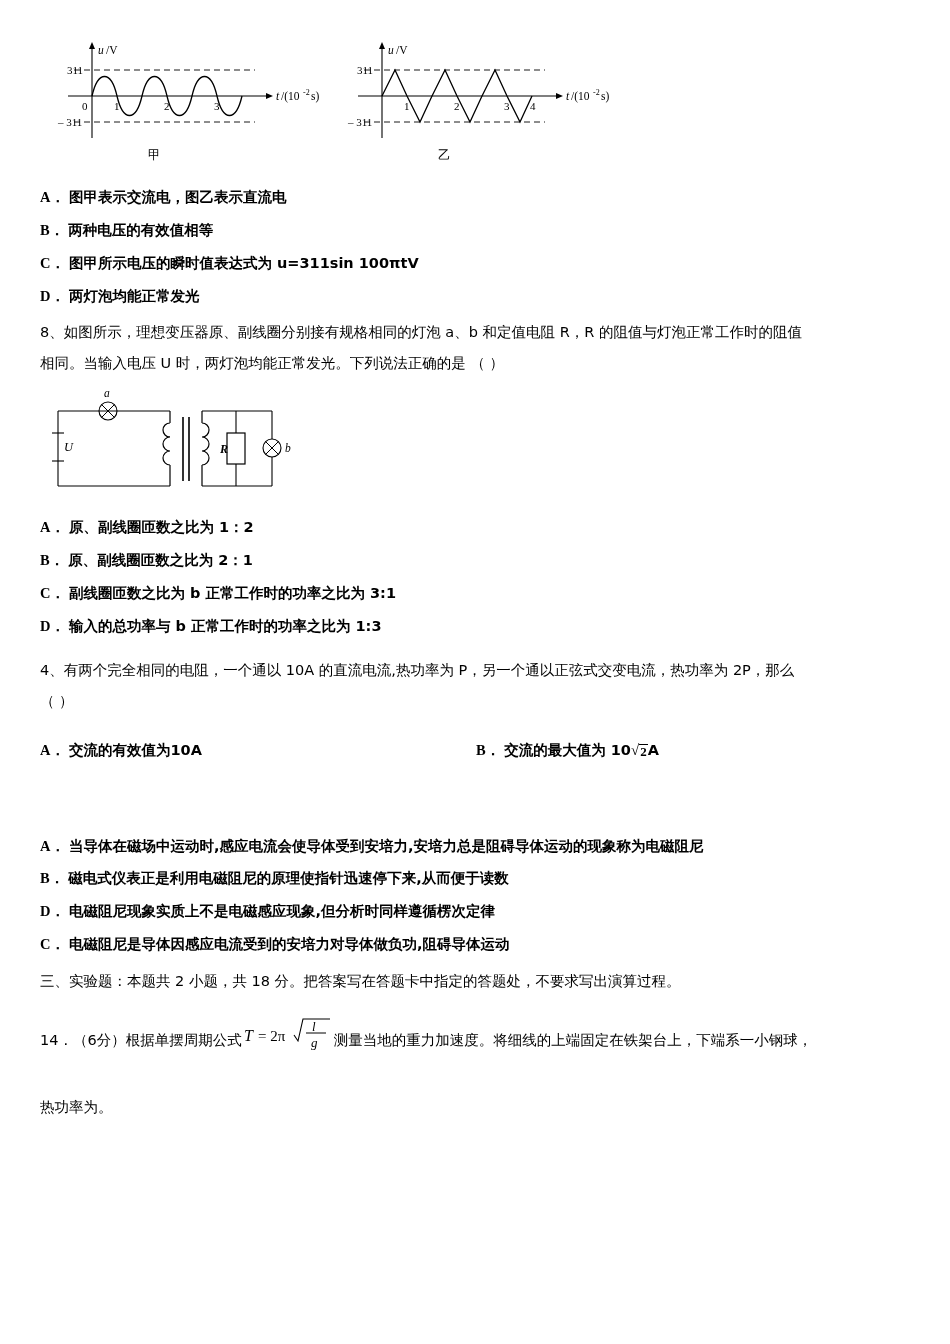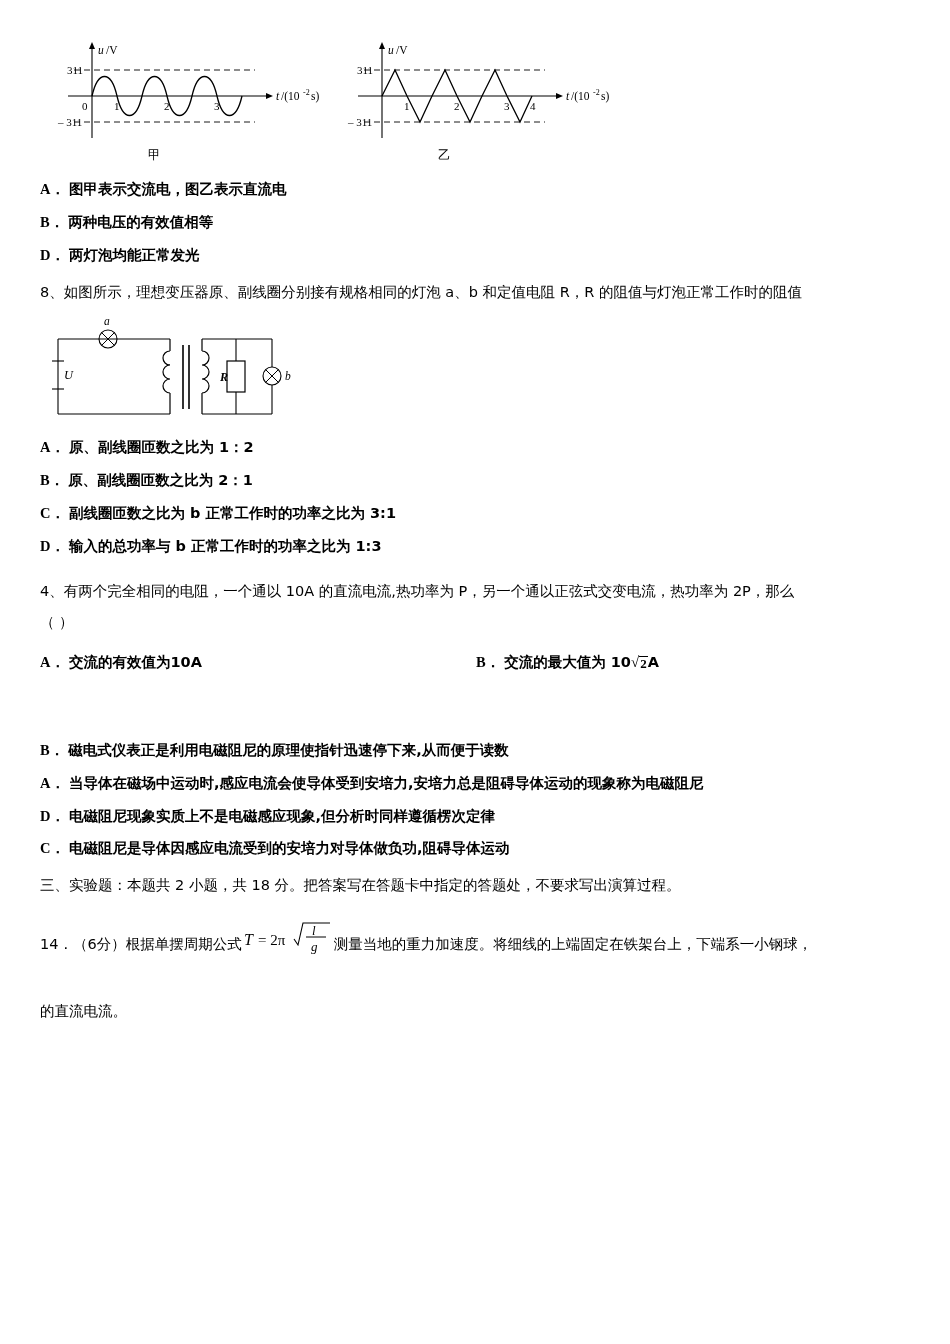--- a/index.html
+++ b/index.html
@@ -23,21 +23,21 @@
     padding: 0;
   }
   .content {
     position: absolute;
     left: 40px;
     top: 28px;
     width: 872px;
   }
   .opt {
     font-size: 14.5px;
-    margin: 0 0 14px 0;
+    margin: 8px 0 14px 0;
     font-family: "DejaVu Sans", sans-serif;
     font-weight: bold;
     line-height: 1.3;
   }
   .opt .lab {
     font-family: "Liberation Serif", serif;
     font-weight: bold;
     margin-right: 4px;
   }
   .qtext {
@@ -141,24 +141,28 @@
       </svg>
     </div>
 
     <div class="opt">
       <span class="lab">A．</span><span>图甲表示交流电，图乙表示直流电</span>
     </div>
     <div class="opt">
       <span class="lab">B．</span><span>两种电压的有效值相等</span>
     </div>
     <div class="opt">
+      <span class="lab">C．</span><span>图甲所示电压的瞬时值表达式为 u=311sin 100πtV</span>
+    </div>
+    <div class="opt">
       <span class="lab">D．</span><span>两灯泡均能正常发光</span>
     </div>
 
     <div class="qtext">8、如图所示，理想变压器原、副线圈分别接有规格相同的灯泡 a、b 和定值电阻 R，R 的阻值与灯泡正常工作时的阻值</div>
+    <div class="qtext">相同。当输入电压 U 时，两灯泡均能正常发光。下列说法正确的是      （    ）</div>
 
     <div class="figwrap">
       <svg width="280" height="125" viewBox="0 0 280 125">
 
         <line x1="18" y1="30" x2="86" y2="30" stroke="#000" stroke-width="1.1"></line>
         <line x1="18" y1="30" x2="18" y2="105" stroke="#000" stroke-width="1.1"></line>
         <line x1="18" y1="105" x2="130" y2="105" stroke="#000" stroke-width="1.1"></line>
         <line x1="86" y1="30" x2="130" y2="30" stroke="#000" stroke-width="1.1"></line>
 
         <circle cx="68" cy="30" r="9" fill="none" stroke="#000" stroke-width="1.1"></circle>
@@ -221,24 +225,24 @@
       </div>
     </div>
 
     <div class="spacer-20"></div>
 
 
     <div class="spacer-26"></div>
 
     <div class="spacer-8"></div>
     <div class="opt">
+      <span class="lab">A．</span><span>当导体在磁场中运动时,感应电流会使导体受到安培力,安培力总是阻碍导体运动的现象称为电磁阻尼</span>
+    </div>
+    <div class="opt">
       <span class="lab">B．</span><span>磁电式仪表正是利用电磁阻尼的原理使指针迅速停下来,从而便于读数</span>
-    </div>
-    <div class="opt">
-      <span class="lab">A．</span><span>当导体在磁场中运动时,感应电流会使导体受到安培力,安培力总是阻碍导体运动的现象称为电磁阻尼</span>
     </div>
     <div class="opt">
       <span class="lab">D．</span><span>电磁阻尼现象实质上不是电磁感应现象,但分析时同样遵循楞次定律</span>
     </div>
     <div class="opt">
       <span class="lab">C．</span><span>电磁阻尼是导体因感应电流受到的安培力对导体做负功,阻碍导体运动</span>
     </div>
 
     <div class="qtext">三、实验题：本题共 2 小题，共 18 分。把答案写在答题卡中指定的答题处，不要求写出演算过程。</div>
 
@@ -251,16 +255,16 @@
           <text x="16" y="30" font-family="Liberation Serif, serif" font-size="15">= 2π</text>
           <path d="M52,24 L56,30 L61,8 L88,8" fill="none" stroke="#000" stroke-width="1.1"></path>
           <line x1="64" y1="22" x2="84" y2="22" stroke="#000" stroke-width="1"></line>
           <text x="70" y="20" font-family="Liberation Serif, serif" font-size="13" font-style="italic">l</text>
           <text x="69" y="36" font-family="Liberation Serif, serif" font-size="13" font-style="italic">g</text>
         </svg>
       </span><span>测量当地的重力加速度。将细线的上端固定在铁架台上，下端系一小钢球，</span>
     </div>
 
     <div class="spacer-20"></div>
-    <div class="qtext">的直流电流。</div>
+    <div class="qtext">热功率为。</div>
 
   </div>
 </div>
 
 </body></html>

